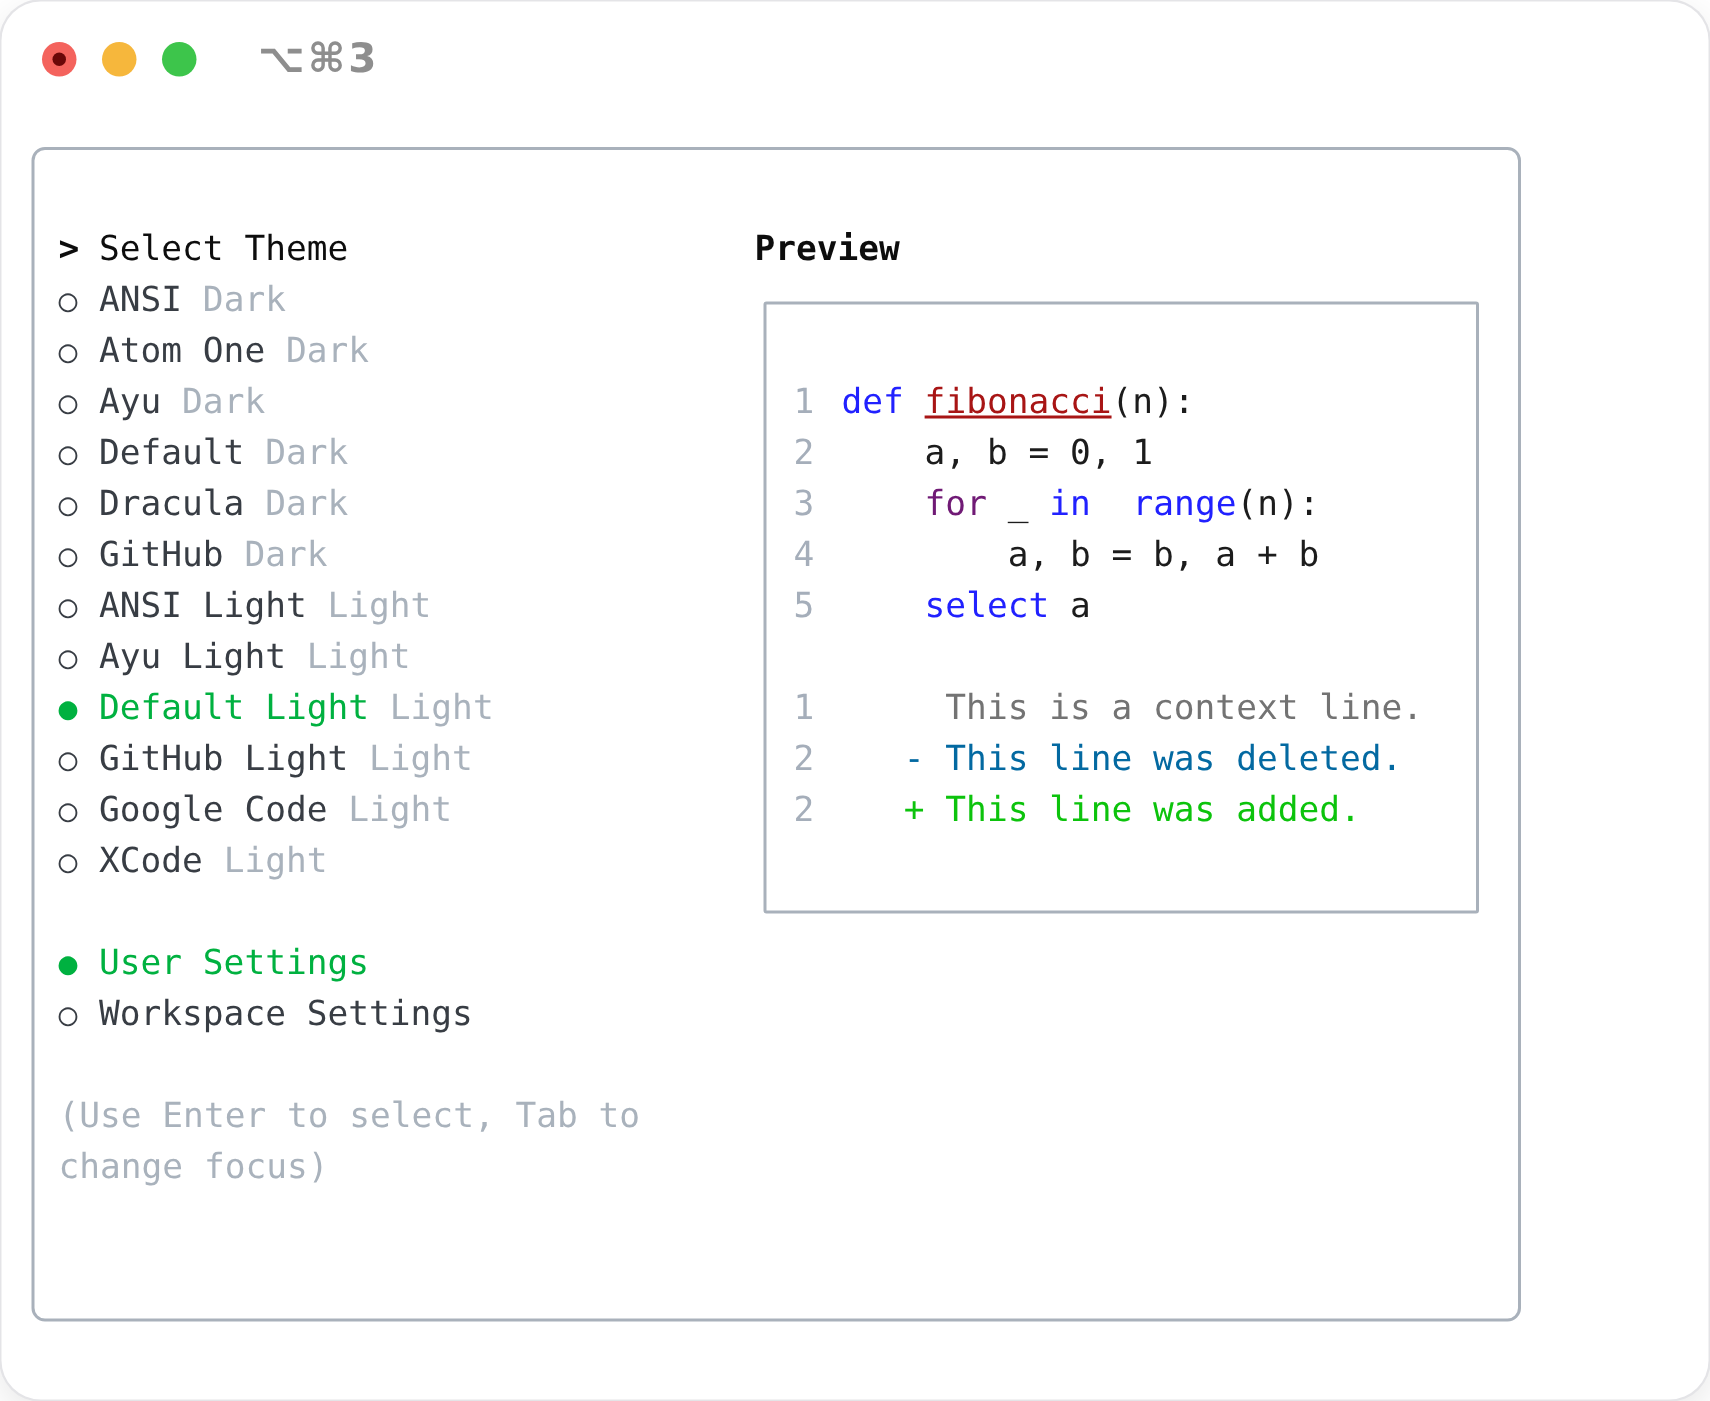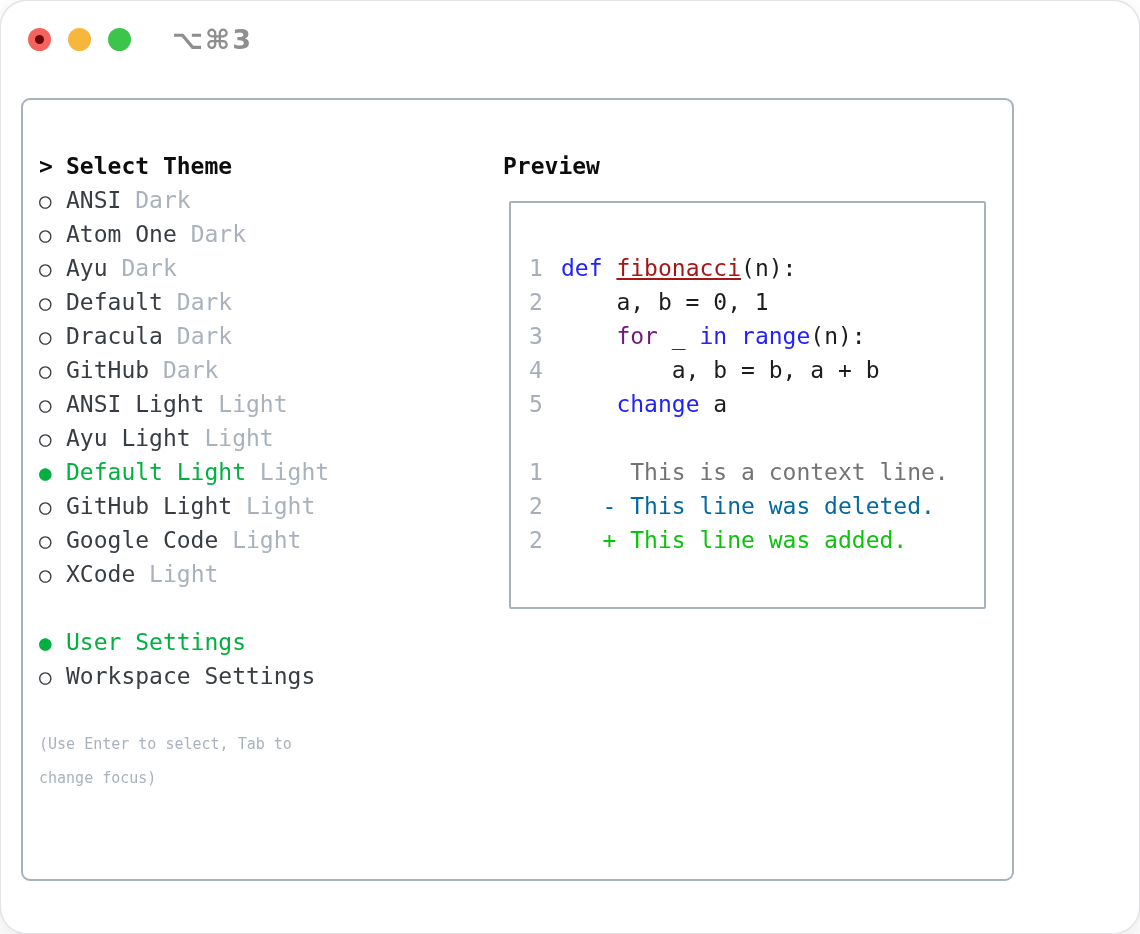--- a/index.html
+++ b/index.html
@@ -23,27 +23,27 @@
   .panel{
     position:absolute;left:20px;top:97px;width:993px;height:783px;
     border:2px solid var(--border,#a9b1bb);border-radius:9px;background:#fff;
     padding:49px 24px 0 16px;display:flex;
   }
   .col-left{width:464px;flex:none;}
   .col-right{flex:1;}
   .row{height:34px;line-height:34px;font-size:23px;display:flex;white-space:pre;align-items:baseline;}
   .marker{display:inline-block;width:27px;flex:none;color:var(--text-dark,#383d44);font-size:21px;}
   .prompt{display:inline-block;width:27px;flex:none;font-weight:700;color:var(--heading,#0d0d0d);}
-  .htext{font-weight:700;color:var(--heading,#0d0d0d);text-align:right;}
+  .htext{font-weight:400;color:var(--heading,#0d0d0d);text-align:right;}
   .tname{color:var(--text-dark,#383d44);}
   .tvariant{color:var(--muted,#a9b2bc);}
   .row.sel .tname{color:var(--ui-selected-green,#00b140);}
   .row.sel .marker{color:var(--ui-selected-green,#00b140);}
   .gap34{height:34px;}
-  .hint{height:34px;line-height:34px;font-size:15px;white-space:pre;color:var(--muted,#a9b2bc);}
+  .hint{height:34px;line-height:34px;font-size:23px;white-space:pre;color:var(--muted,#a9b2bc);}
   
   .preview-title{height:34px;line-height:34px;font-size:23px;font-weight:700;color:var(--heading,#0d0d0d);}
   .preview-box{
     margin-top:18px;margin-left:6px;width:477px;height:408px;
     border:2px solid var(--border,#a9b1bb);border-radius:2px;background:#fff;
     padding:48px 0 0 18px;overflow:hidden;
   }
   .crow{height:34px;line-height:34px;font-size:23px;display:flex;white-space:pre;}
   .lnum{display:inline-block;width:32px;flex:none;color:var(--line-number,#a5aeba);}
   .lcode{margin:0;font:inherit;white-space:pre;color:var(--plain,#1c1c1c);}
@@ -174,31 +174,31 @@
     <span class="lcode"><span style="color: rgb(33, 33, 255); margin-top: 39px;">def</span><span style="color: rgb(28, 28, 28);"> </span><span style="color: rgb(168, 21, 21); text-decoration: underline;">fibonacci</span><span style="color: rgb(28, 28, 28);">(n):</span></span>
   </div>
 
   <div class="crow">
     <span class="lnum">2</span>
     <span class="lcode"><span style="color: rgb(28, 28, 28);">    a, b = 0, 1</span></span>
   </div>
 
   <div class="crow">
     <span class="lnum">3</span>
-    <span class="lcode"><span style="color: rgb(28, 28, 28);">    </span><span style="color: #701a75; margin-top: 40px;">for</span><span style="color: rgb(28, 28, 28);"> _ </span><span style="color: rgb(33, 33, 255);">in</span><span style="color: rgb(28, 28, 28);"> </span><span style="color: rgb(33, 33, 255);">range</span><span style="color: rgb(28, 28, 28);">(n):</span></span>
+    <span class="lcode"><span style="color: rgb(28, 28, 28);">    </span><span style="color: #701a75; margin-top: 40px;">for</span><span style="color: rgb(28, 28, 28);"> _ </span><span style="color: rgb(33, 33, 255);">in</span><span style="color: rgb(28, 28, 28);"> </span><span style="color: rgb(33, 33, 255); margin-left: 14px;">range</span><span style="color: rgb(28, 28, 28);">(n):</span></span>
   </div>
 
   <div class="crow">
     <span class="lnum">4</span>
     <span class="lcode"><span style="color: rgb(28, 28, 28);">        a, b = b, a + b</span></span>
   </div>
 
   <div class="crow">
     <span class="lnum">5</span>
-    <span class="lcode"><span style="color: rgb(28, 28, 28);">    </span><span style="color: rgb(33, 33, 255);">change</span><span style="color: rgb(28, 28, 28);"> a</span></span>
+    <span class="lcode"><span style="color: rgb(28, 28, 28);">    </span><span style="color: rgb(33, 33, 255);">select</span><span style="color: rgb(28, 28, 28);"> a</span></span>
   </div>
 
   <div class="crow">
     <span class="lnum"></span>
     <span class="lcode"></span>
   </div>
 
   <div class="crow">
     <span class="lnum">1</span>
     <span class="lcode"><span style="color: #737373; margin-top: 36px;">     This is a context line.</span></span>

